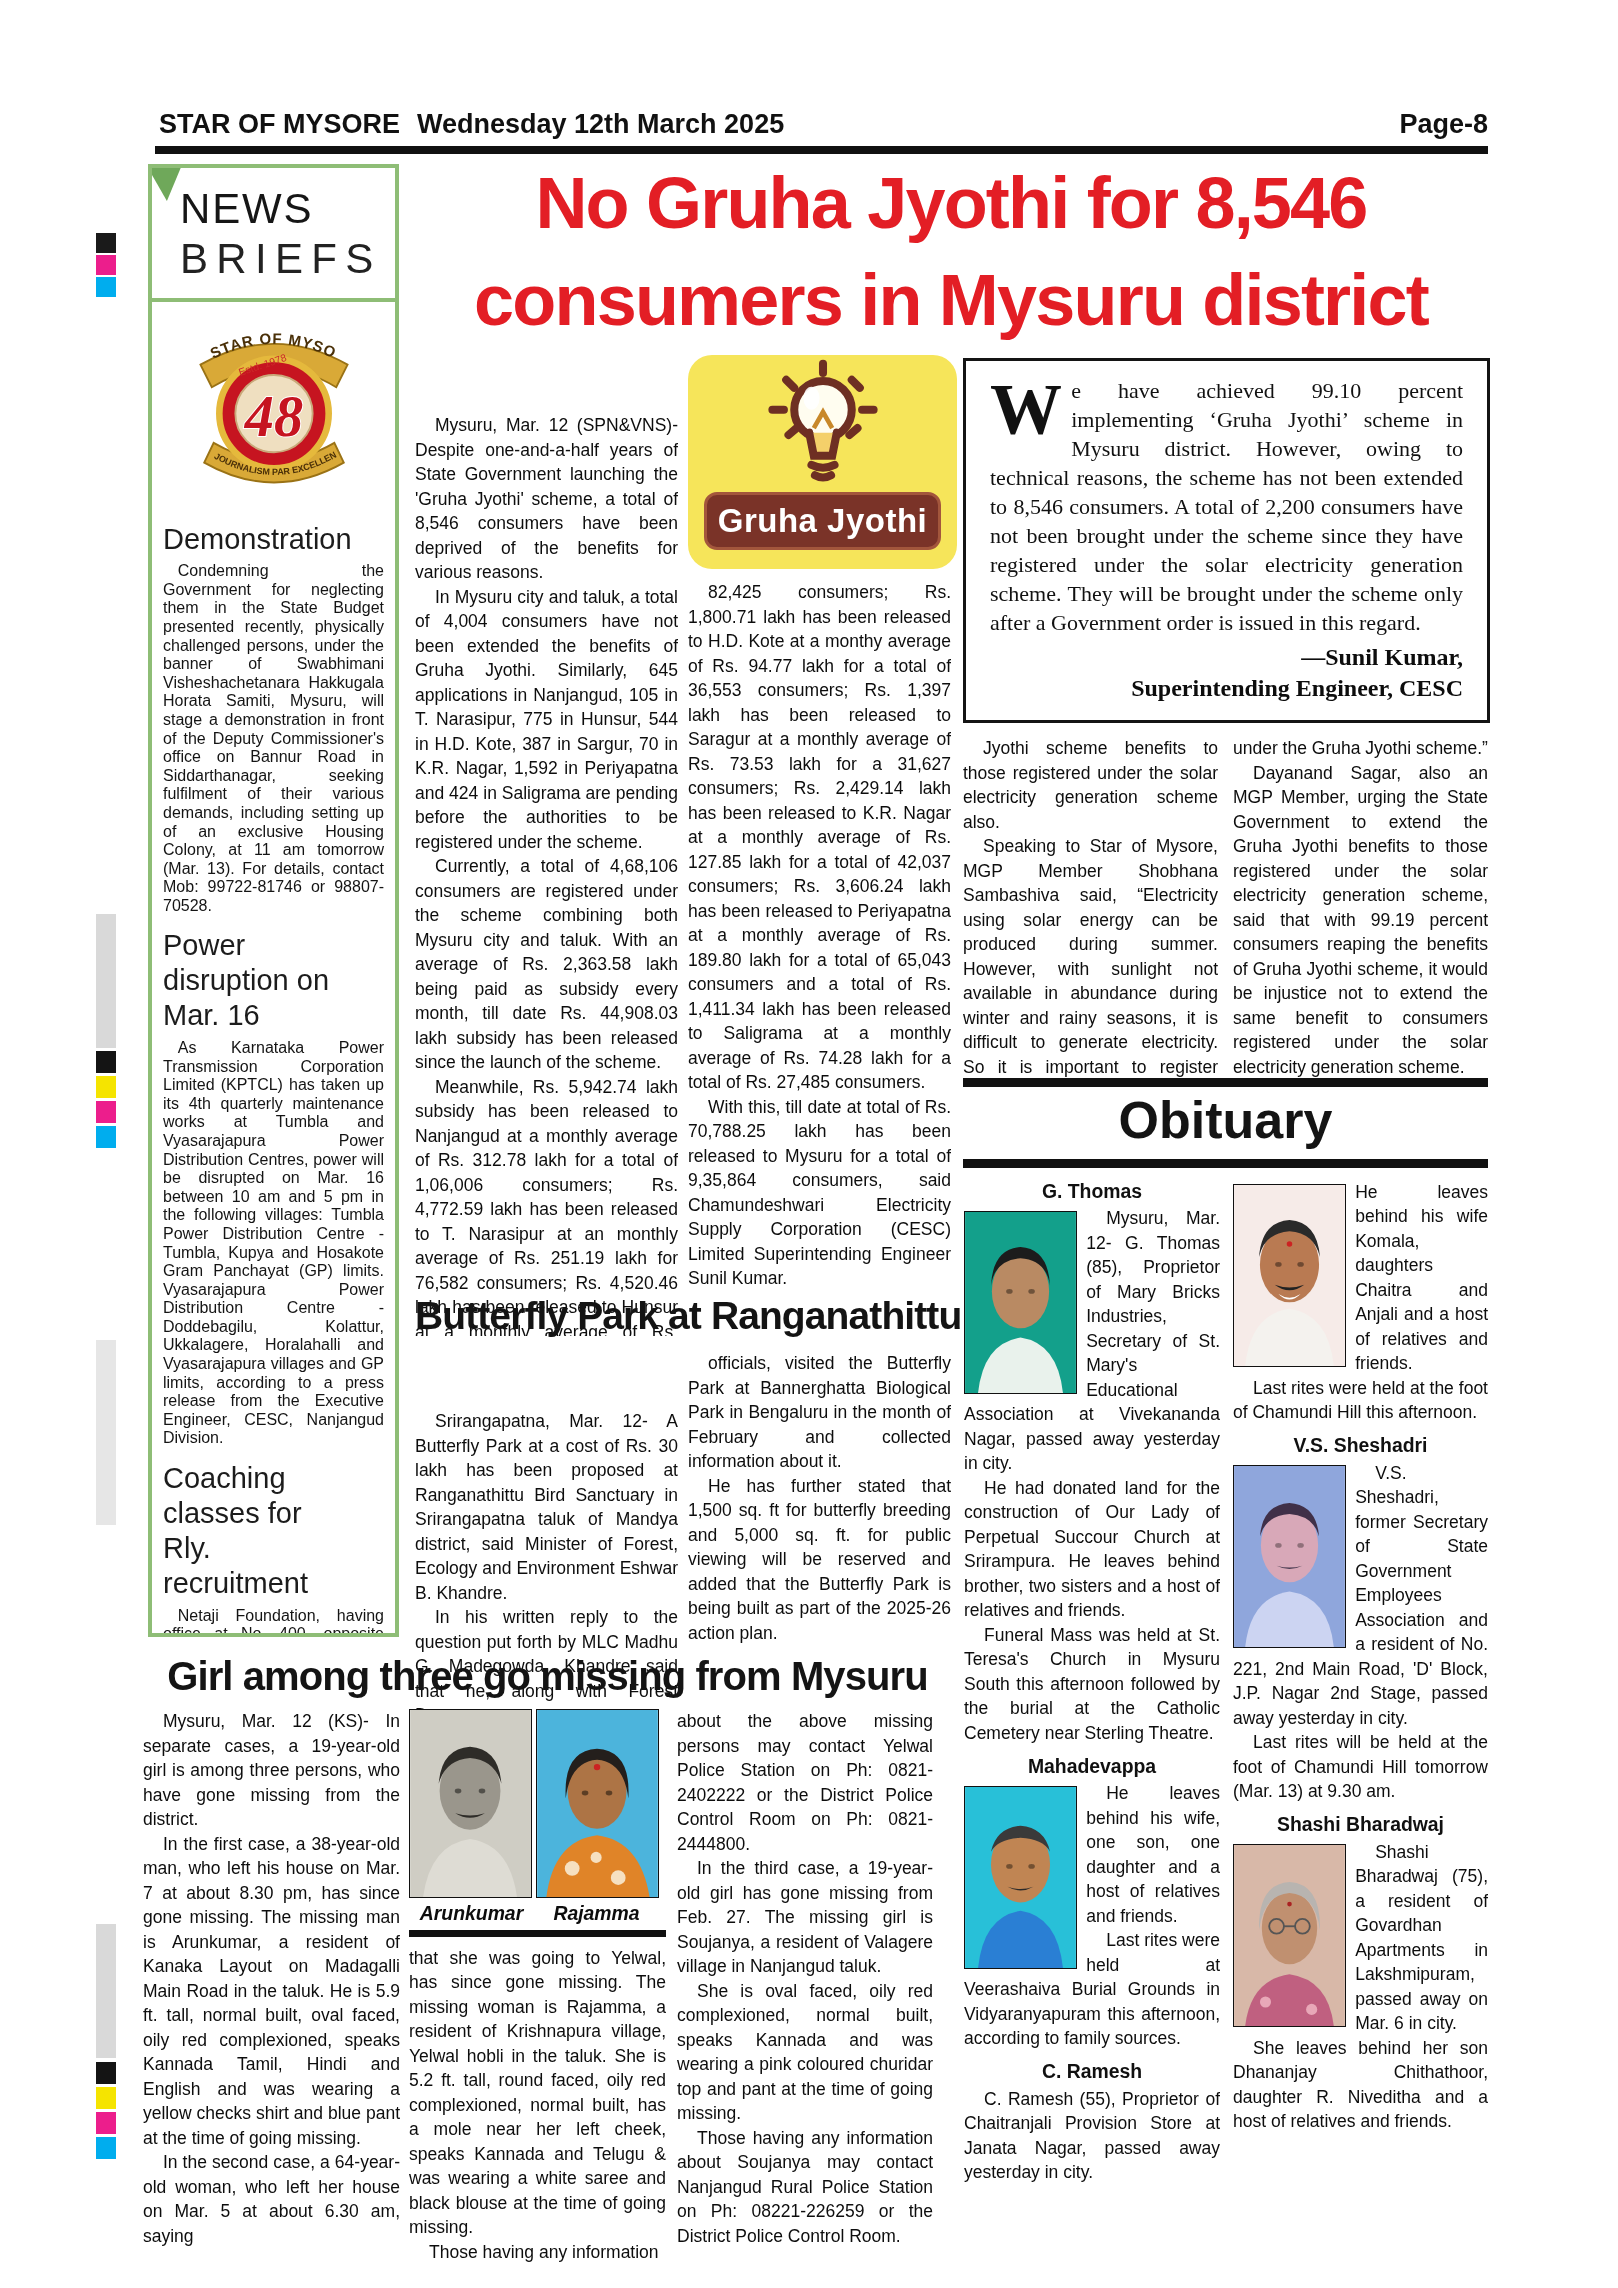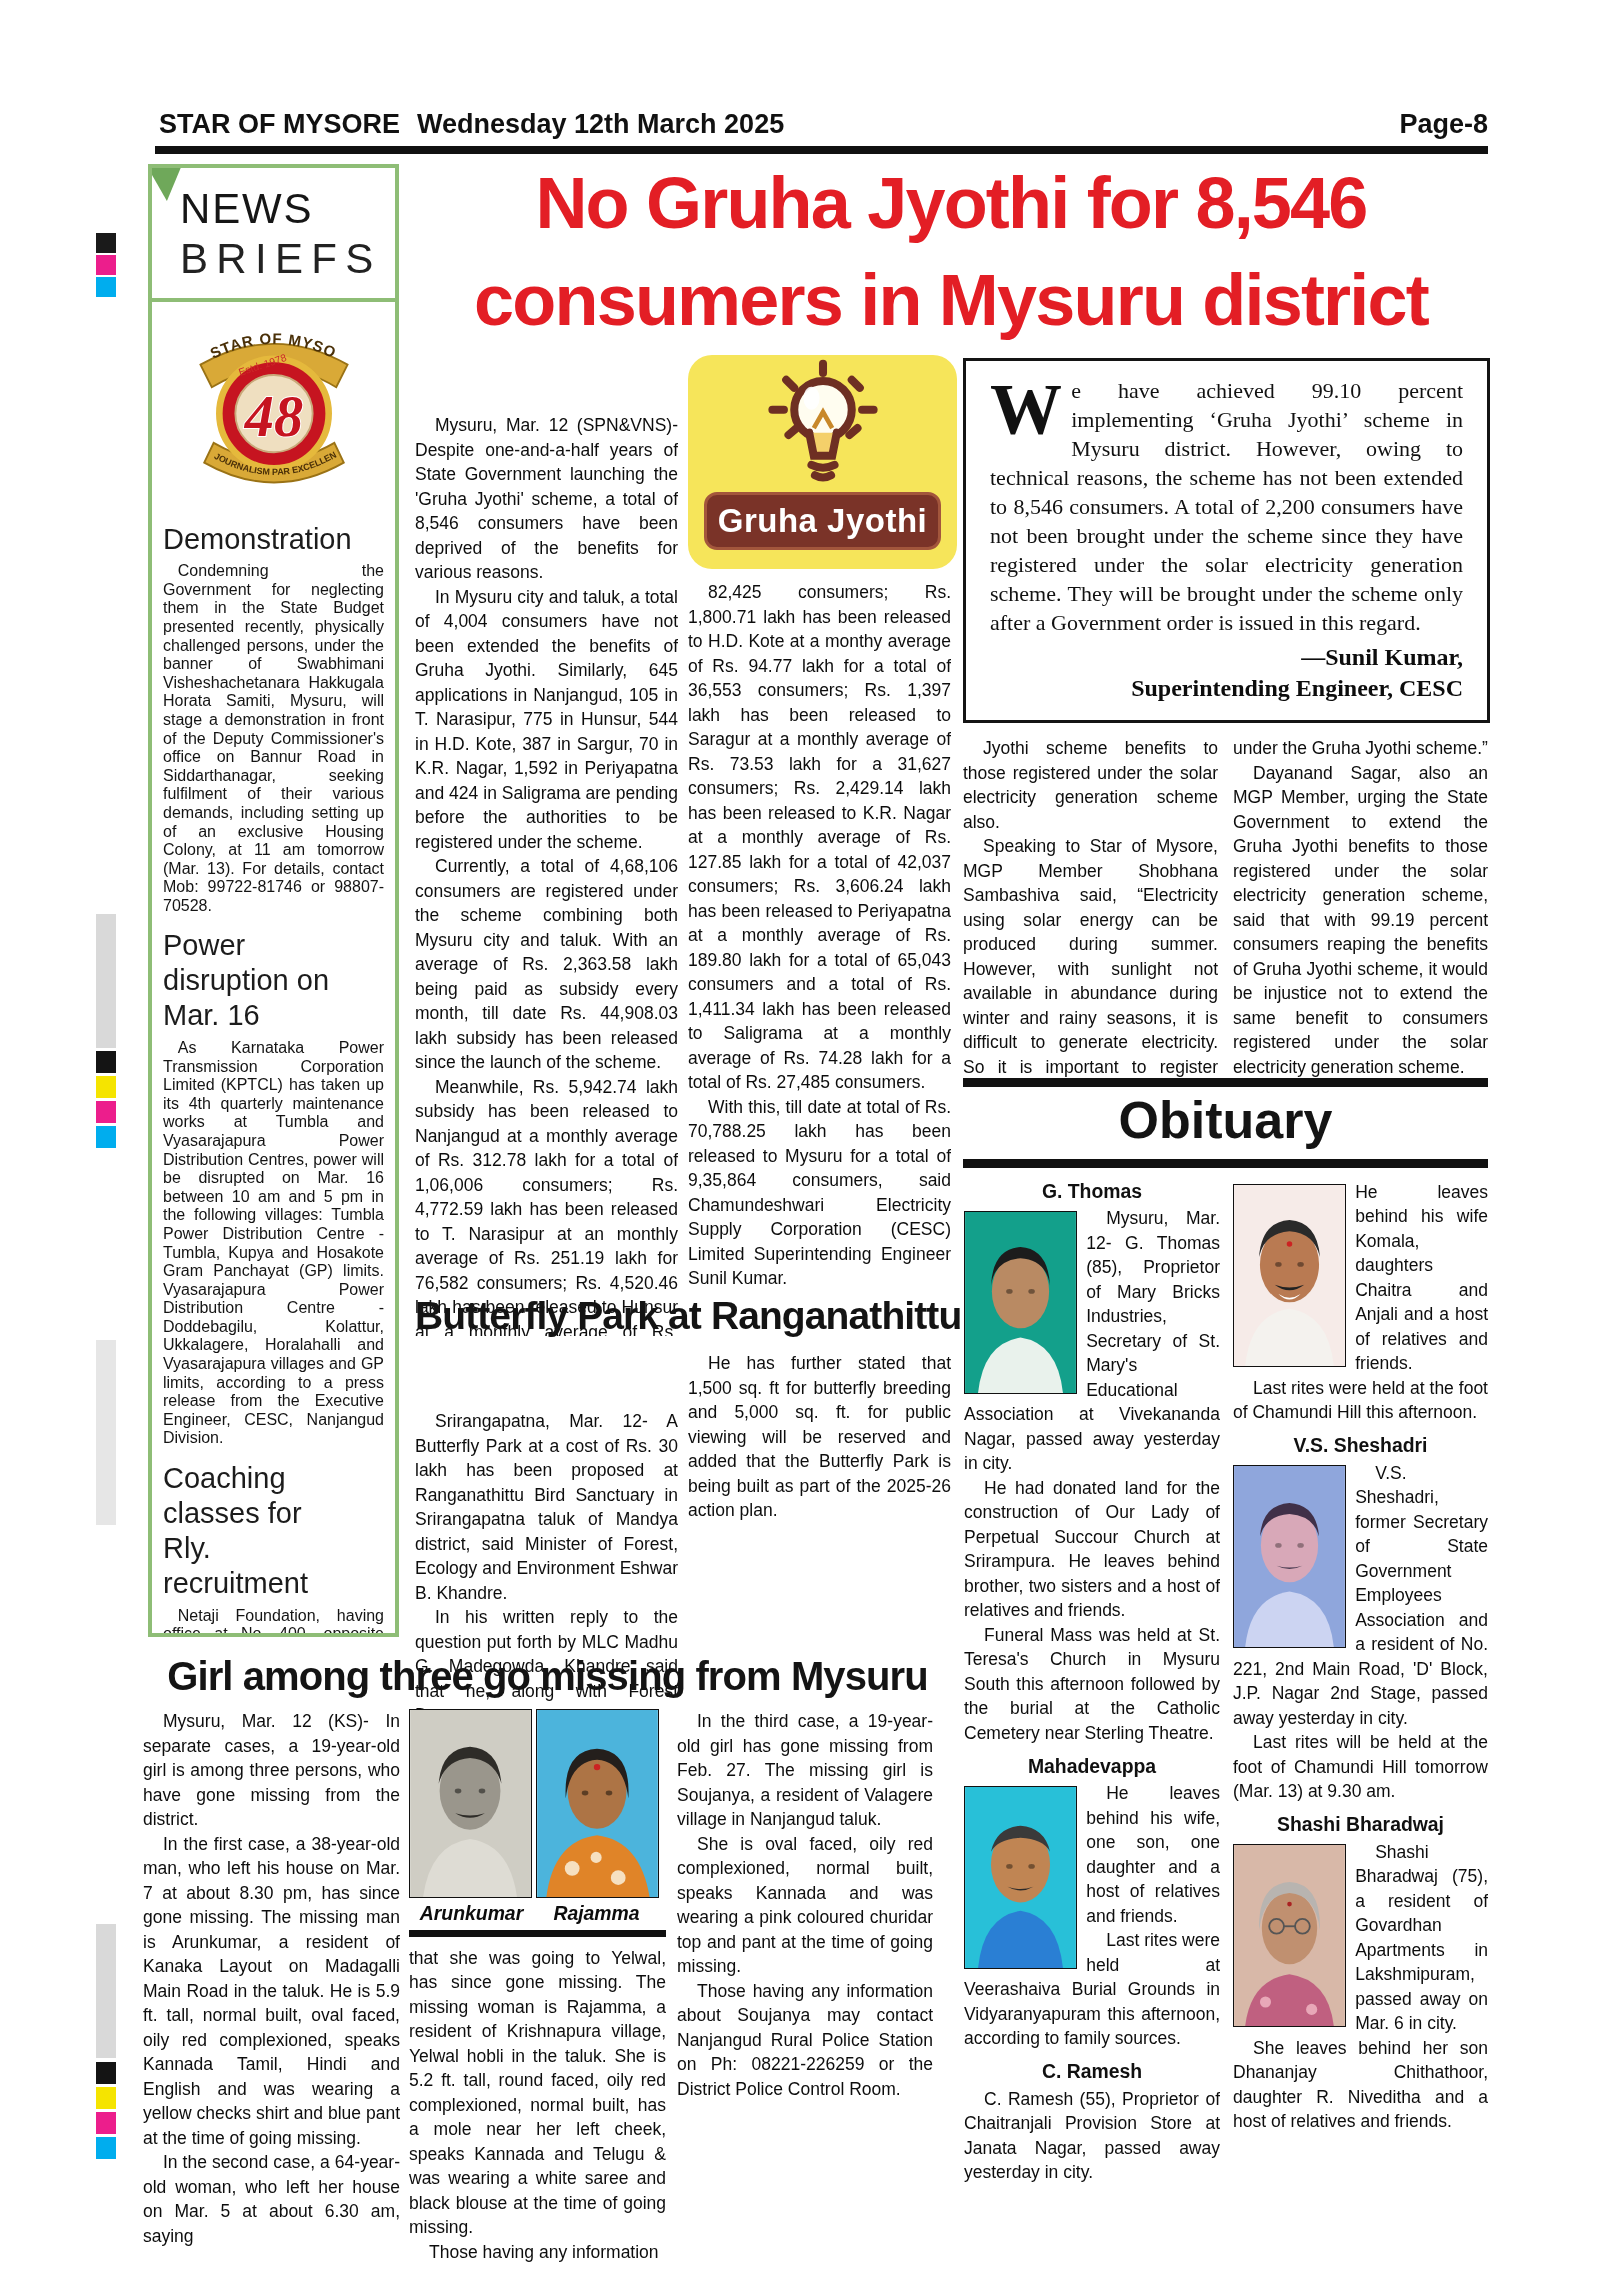--- a/index.html
+++ b/index.html
@@ -265,20 +265,21 @@
     </div>
 
   </div>
 
   <div class="abs sec-hl" style="left:415px;top:1290px;width:535px;font-size:39px;line-height:52px;">Butterfly Park at Ranganathittu</div>
   <div class="abs col" style="left:415px;top:1409px;width:263px;height:301px;">
     <p class="bt">Srirangapatna, Mar. 12- A Butterfly Park at a cost of Rs. 30 lakh has been proposed at Ranganathittu Bird Sanctuary in Srirangapatna taluk of Mandya district, said Minister of Forest, Ecology and Environment Eshwar B. Khandre.</p>
     <p class="bt">In his written reply to the question put forth by MLC Madhu G. Madegowda, Khandre said that he, along with Forest Department</p>
   </div>
   <div class="abs col" style="left:688px;top:1351px;width:263px;height:301px;">
+    <p class="bt">officials, visited the Butterfly Park at Bannerghatta Biological Park in Bengaluru in the month of February and collected information about it.</p>
     <p class="bt">He has further stated that 1,500 sq. ft for butterfly breeding and 5,000 sq. ft. for public viewing will be reserved and added that the Butterfly Park is being built as part of the 2025-26 action plan.</p>
   </div>
 
   <div class="abs sec-hl" style="left:143px;top:1650px;width:809px;font-size:40px;line-height:52px;">Girl among three go missing from Mysuru</div>
   <div class="abs col" style="left:143px;top:1709px;width:257px;height:570px;">
     <p class="bt">Mysuru, Mar. 12 (KS)- In separate cases, a 19-year-old girl is among three persons, who have gone missing from the district.</p>
     <p class="bt">In the first case, a 38-year-old man, who left his house on Mar. 7 at about 8.30 pm, has since gone missing. The missing man is Arunkumar, a resident of Kanaka Layout on Madagalli Main Road in the taluk. He is 5.9 ft. tall, normal built, oval faced, oily red complexioned, speaks Kannada Tamil, Hindi and English and was wearing a yellow checks shirt and blue pant at the time of going missing.</p>
     <p class="bt">In the second case, a 64-year-old woman, who left her house on Mar. 5 at about 6.30 am, saying</p>
   </div>
 
@@ -311,19 +312,20 @@
     </div>
     <div style="margin-top:3.7px;">
       <span class="mcap">Arunkumar</span><span class="mcap">Rajamma</span>
     </div>
     <div class="cap-rule"></div>
     <p class="bt" style="text-indent:0;">that she was going to Yelwal, has since gone missing. The missing woman is Rajamma, a resident of Krishnapura village, Yelwal hobli in the taluk. She is 5.2 ft. tall, round faced, oily red complexioned, normal built, has a mole near her left cheek, speaks Kannada and Telugu &amp; was wearing a white saree and black blouse at the time of going missing.</p>
     <p class="bt">Those having any information</p>
   </div>
 
   <div class="abs col" style="left:677px;top:1709px;width:256px;height:570px;">
+    <p class="bt" style="text-indent:0;">about the above missing persons may contact Yelwal Police Station on Ph: 0821-2402222 or the District Police Control Room on Ph: 0821-2444800.</p>
     <p class="bt">In the third case, a 19-year-old girl has gone missing from Feb. 27. The missing girl is Soujanya, a resident of Valagere village in Nanjangud taluk.</p>
     <p class="bt">She is oval faced, oily red complexioned, normal built, speaks Kannada and was wearing a pink coloured churidar top and pant at the time of going missing.</p>
     <p class="bt">Those having any information about Soujanya may contact Nanjangud Rural Police Station on Ph: 08221-226259 or the District Police Control Room.</p>
   </div>
 
 </div>
 
 
 </body></html>

